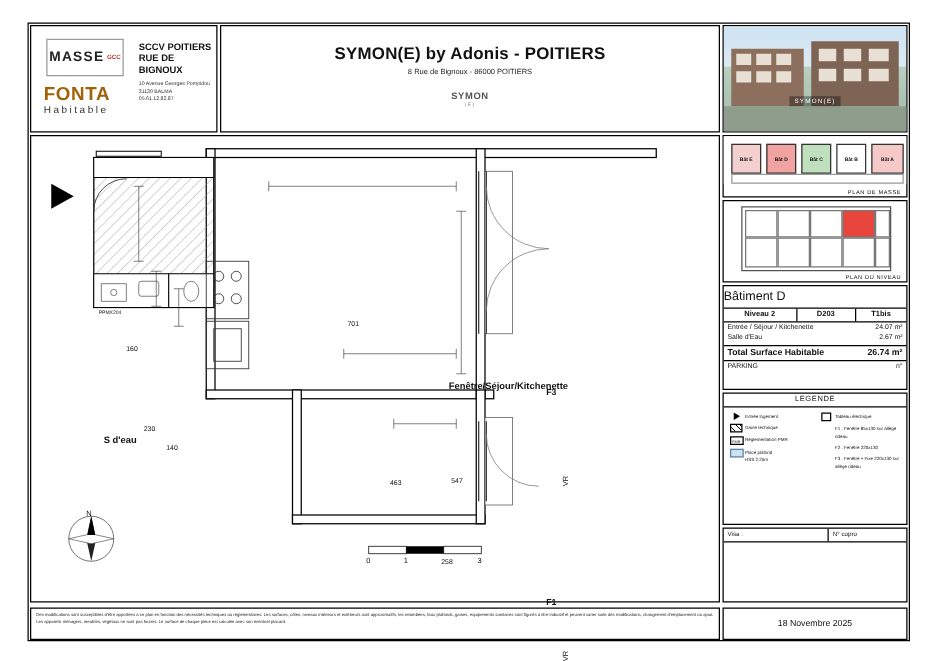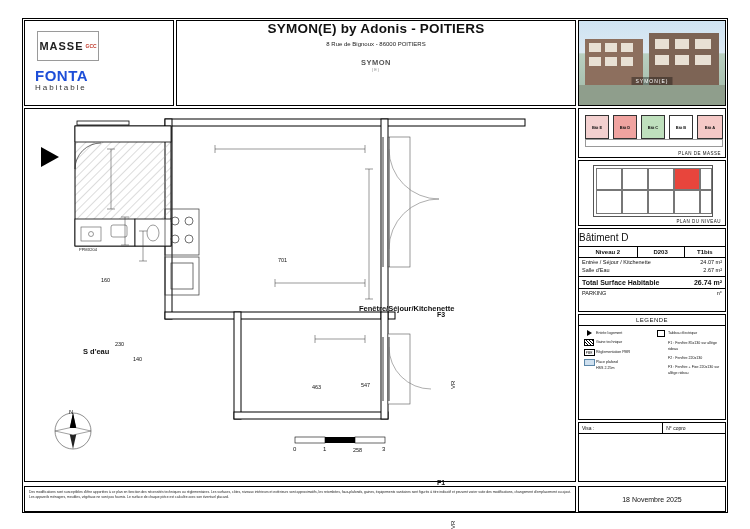--- a/index.html
+++ b/index.html
@@ -8,28 +8,28 @@
   .bx{position:absolute;box-sizing:border-box;border:1px solid #000;background:#fff;}
   .ctr{display:flex;align-items:center;justify-content:center;text-align:center;}
   
   #frame{position:absolute;left:22px;top:18px;width:706px;height:495px;border:1px solid #000;box-sizing:border-box;}
   
   #logo-block{left:24px;top:20px;width:150px;height:86px;}
   #edelis{position:absolute;left:12px;top:10px;width:62px;height:30px;border:1px solid #9a9a9a;box-sizing:border-box;display:flex;align-items:center;justify-content:center;}
   #edelis .e1{font-size:11px;font-weight:bold;letter-spacing:1px;color:#222;}
   #edelis .e2{font-size:5px;color:#c0392b;margin-left:2px;font-weight:bold;}
   #fonta{position:absolute;left:10px;top:48px;width:68px;}
-  #fonta .f1{font-size:15px;font-weight:bold;color:#1d4ed8;line-height:14px;letter-spacing:.5px;}
+  #fonta .f1{font-size:15px;font-weight:bold;color:#a16207;line-height:14px;letter-spacing:.5px;}
   #fonta .f2{font-size:8px;color:#333;letter-spacing:2px;}
   #sccv{position:absolute;left:86px;top:12px;width:60px;}
   #sccv .s1{font-size:7.5px;font-weight:bold;line-height:9px;color:#111;}
   #sccv .s2{font-size:4.2px;line-height:6px;color:#333;margin-top:4px;}
   
   #title-block{left:176px;top:20px;width:400px;height:86px;}
-  #title-main{font-size:13.5px;font-weight:bold;text-align:center;letter-spacing:.2px;}
+  #title-main{font-size:13.5px;font-weight:bold;text-align:center;margin-top:14px;letter-spacing:.2px;}
   #title-sub{font-size:6px;text-align:center;margin-top:5px;color:#222;}
   #symon-logo{margin:7px auto 0;width:46px;height:22px;display:flex;flex-direction:column;align-items:center;justify-content:center;}
   #symon-logo .sl1{font-size:7.5px;font-weight:bold;color:#555;letter-spacing:.5px;}
   #symon-logo .sl2{font-size:4px;color:#888;letter-spacing:1px;}
   
   #photo-block{left:578px;top:20px;width:148px;height:86px;overflow:hidden;}
   #photo{position:absolute;inset:0;background:
      linear-gradient(180deg,#cfe3f2 0%,#dce9f3 38%,#b9cfc0 39%,#9fb8a6 100%);}
   .bld{position:absolute;background:#8d6f5e;}
   .bldw{position:absolute;background:#e8e0d4;}
@@ -100,20 +100,27 @@
   <div id="frame"></div>
 
   <div class="bx" id="logo-block">
     <div id="edelis">
       <span class="e1">MASSE</span>
       <span class="e2">GCC</span>
     </div>
     <div id="fonta">
       <div class="f1">FONTA</div>
       <div class="f2">Habitable</div>
+    </div>
+    <div id="sccv">
+      <div class="s1">SCCV POITIERS</div>
+      <div class="s1">RUE DE BIGNOUX</div>
+      <div class="s2" style="white-space:pre-line">10 Avenue Georges Pompidou
+31130 BALMA
+05.61.12.82.87</div>
     </div>
   </div>
 
   <div class="bx" id="title-block">
     <div id="title-main">SYMON(E) by Adonis - POITIERS</div>
     <div id="title-sub">8 Rue de Bignoux - 86000 POITIERS</div>
     <div id="symon-logo">
       <div class="sl1">SYMON</div>
       <div class="sl2">(E)</div>
     </div>

